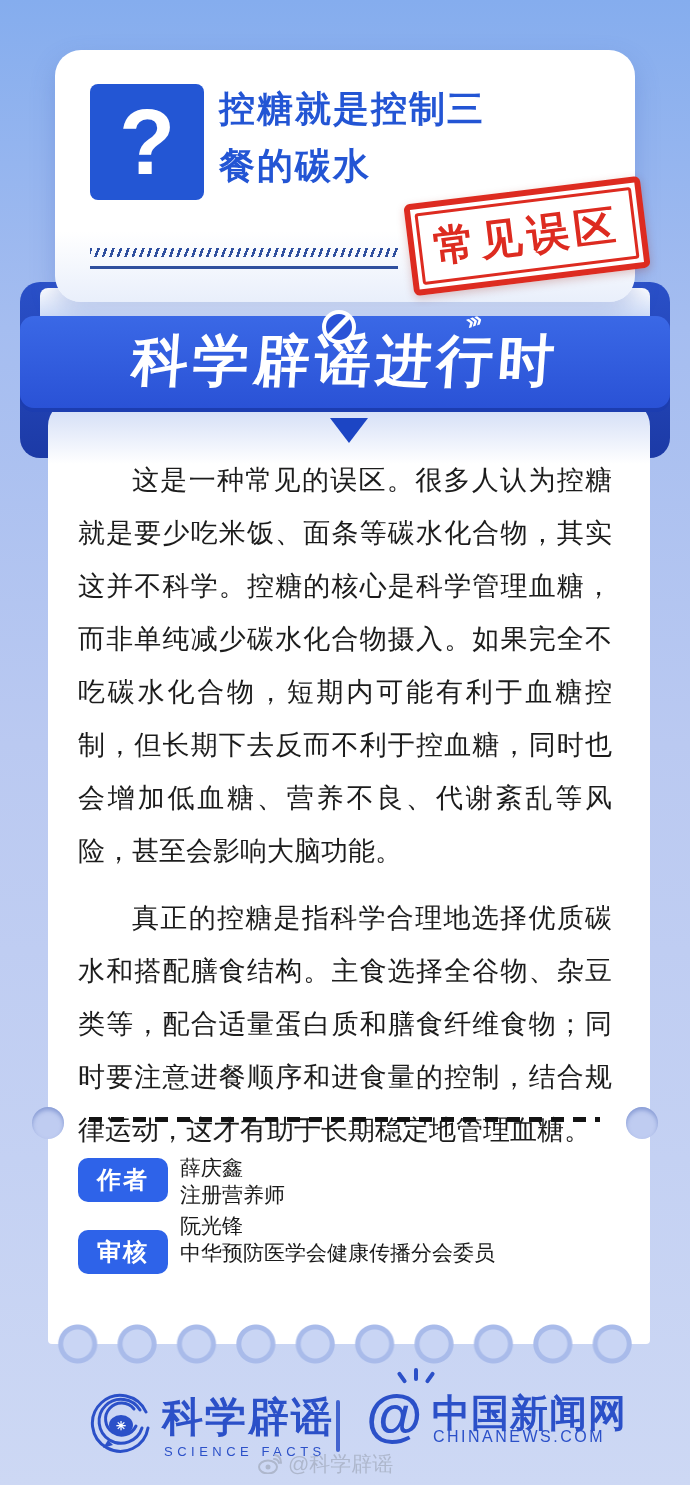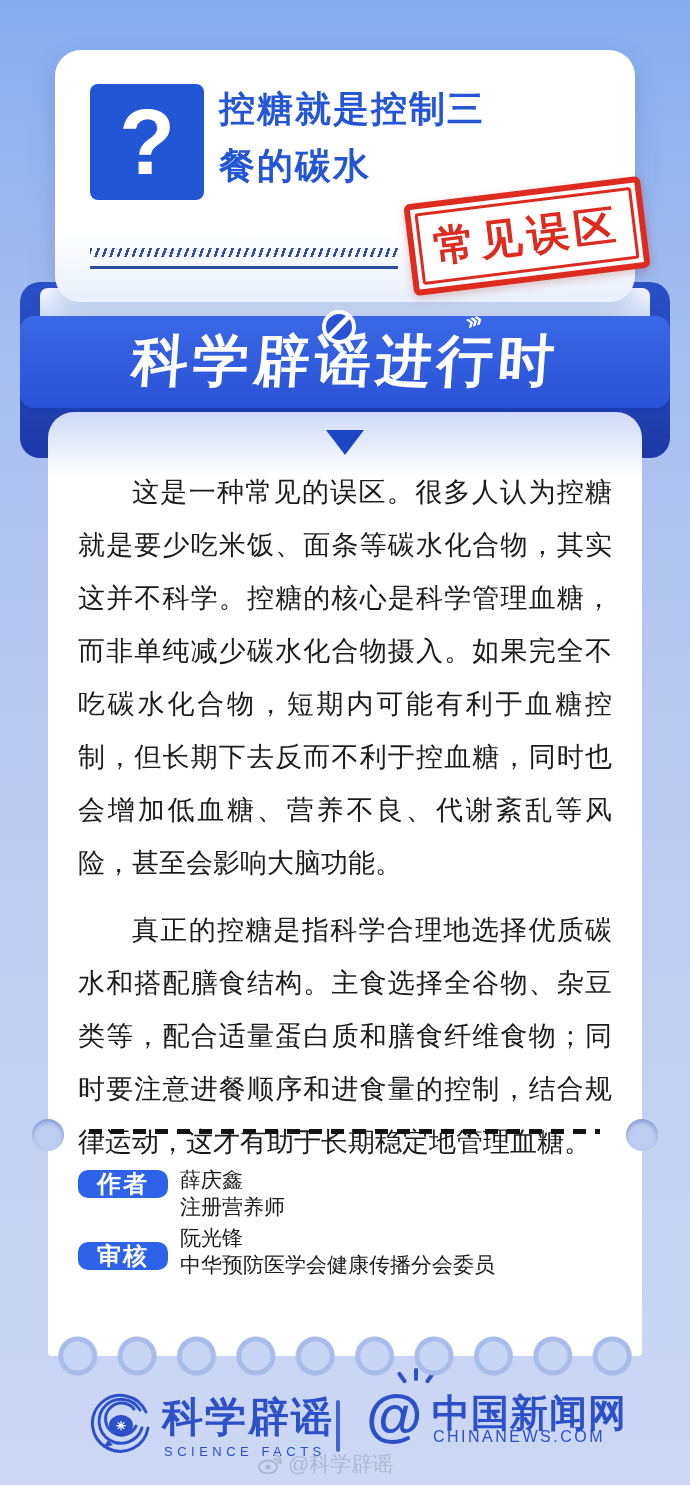--- a/index.html
+++ b/index.html
@@ -47,37 +47,38 @@
   .banner-title{margin:0;color:#fff;font-size:56px;font-weight:800;letter-spacing:5px;
     transform:skewX(-4deg);white-space:nowrap;}
   .no-sign{position:absolute;left:302px;top:-6px;width:26px;height:26px;border:4px solid #fff;
     border-radius:50%;background:#2a52d6;}
   .no-sign::after{content:"";position:absolute;left:-1px;top:10px;width:28px;height:5px;
     background:#fff;transform:rotate(-45deg);}
   .speed-arrows{position:absolute;left:446px;top:-8px;color:#fff;font-size:22px;font-weight:900;
     letter-spacing:-3px;transform:rotate(-18deg);}
   
   .main-card{
-    position:absolute;left:48px;top:412px;width:594px;height:944px;z-index:4;
+    position:absolute;left:48px;top:400px;width:594px;height:944px;z-index:4;
     background:linear-gradient(180deg,#cdd9f5 0px,#ffffff 64px,#ffffff 100%);
     border-radius:26px 26px 4px 4px;
+    padding-left:8px;
   }
   .pointer{position:absolute;left:50%;top:18px;transform:translateX(-50%);width:0;height:0;
     border-left:19px solid transparent;border-right:19px solid transparent;border-top:25px solid #1c45c4;}
   .article{position:absolute;left:30px;top:54px;width:534px;color:#1c1c1c;
     font-size:27px;line-height:53px;text-align:justify;}
   .article p{margin:0;text-indent:2em;}
   .article p + p{margin-top:14px;}
   .tear-line{position:absolute;left:41px;top:717px;width:511px;height:5px;
     background:repeating-linear-gradient(90deg,#141414 0 13px,transparent 13px 22px);}
   .notch{position:absolute;top:707px;width:32px;height:32px;border-radius:50%;
     background:#bfccf1;box-shadow:inset 0 3px 4px rgba(90,115,190,.55);}
   .notch.left{left:-16px;}
   .notch.right{left:578px;}
-  .credit-badge{position:absolute;left:30px;width:90px;height:28px;background:#2e63e9;
+  .credit-badge{position:absolute;left:30px;width:90px;height:44px;background:#2e63e9;
     border-radius:10px;color:#fff;font-size:24px;font-weight:700;letter-spacing:2px;
     display:flex;align-items:center;justify-content:center;}
   .badge-author{top:758px;}
   .badge-reviewer{top:830px;}
   .credit-text{position:absolute;left:132px;color:#1b1b1b;font-size:21px;line-height:27px;}
   .credit-text.author{top:754px;}
   .credit-text.reviewer{top:812px;}
   .scallops{position:absolute;left:0;top:924px;width:594px;height:40px;background-repeat:repeat-x;
     background-size:59.4px 40px;
     background-image:radial-gradient(circle 20px at 29.7px 20px,#c9d5f4 0 14px,#a9bbea 15px 19px,transparent 20px);}

